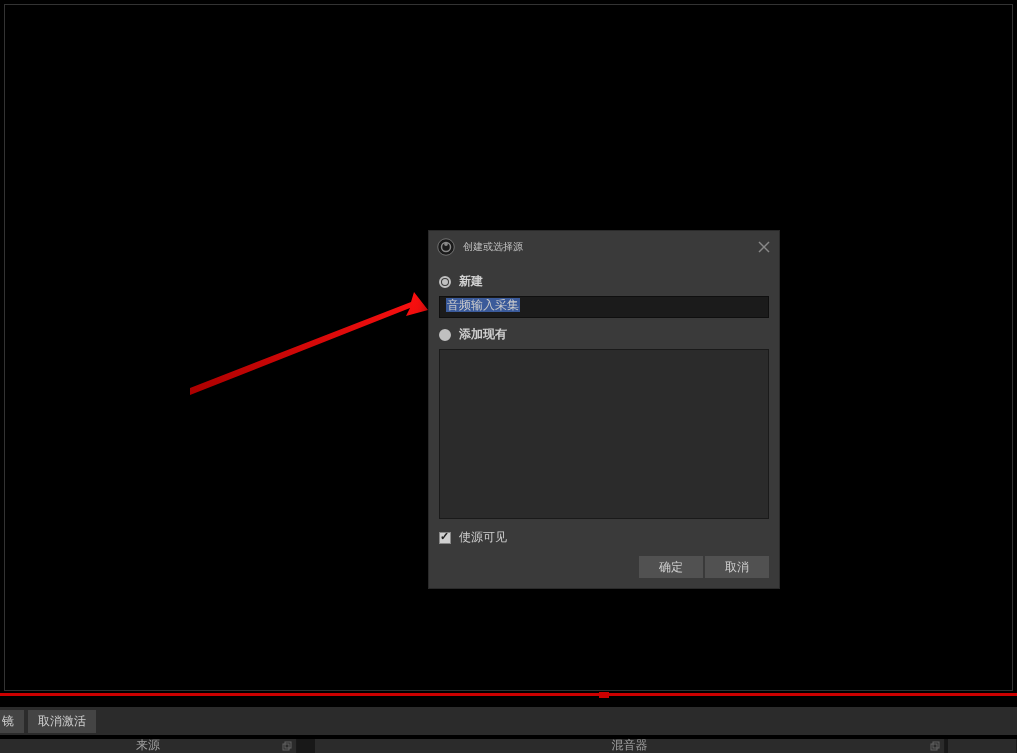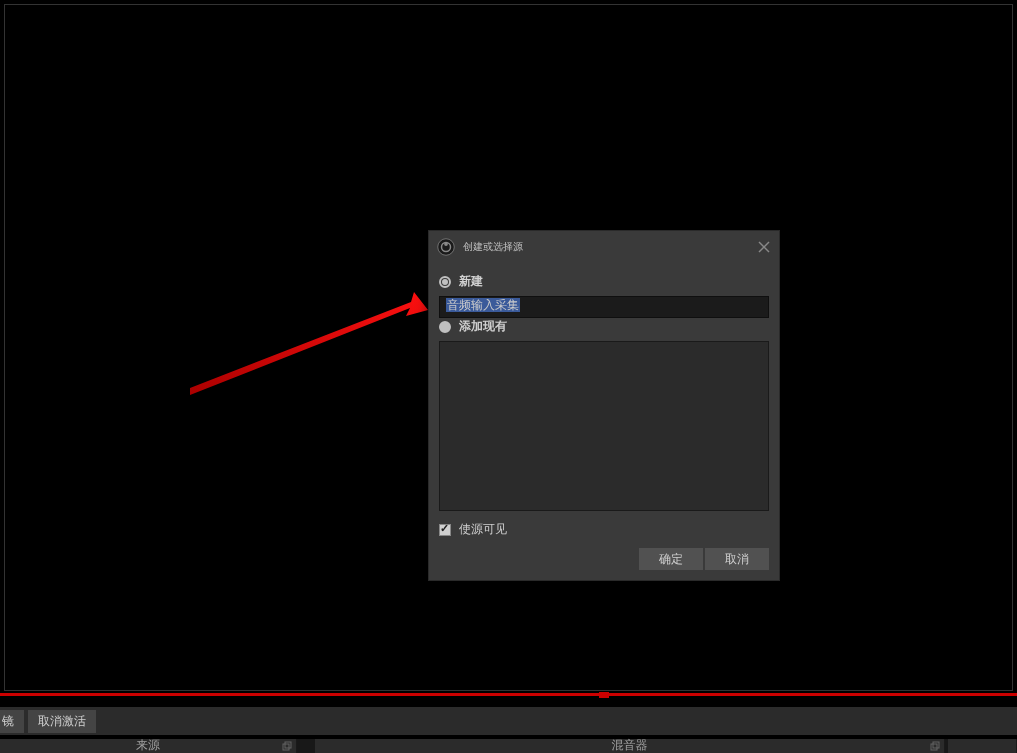--- a/index.html
+++ b/index.html
@@ -179,20 +179,21 @@
       font-size: 12px;
     }
     .text-input {
       width: 100%;
       height: 22px;
       background: #1b1b1b;
       border: 1px solid #0f0f0f;
       color: #4278bd;
       padding: 0 6px;
       font-size: 12px;
+      margin-bottom: 8px;
       margin-top: 2px;
     }
     .text-input.selected {
       background: #1b1b1b;
     }
     .text-input-text {
       background: #3a5a9a;
       color: #cccccc;
       padding: 0 1px;
     }

